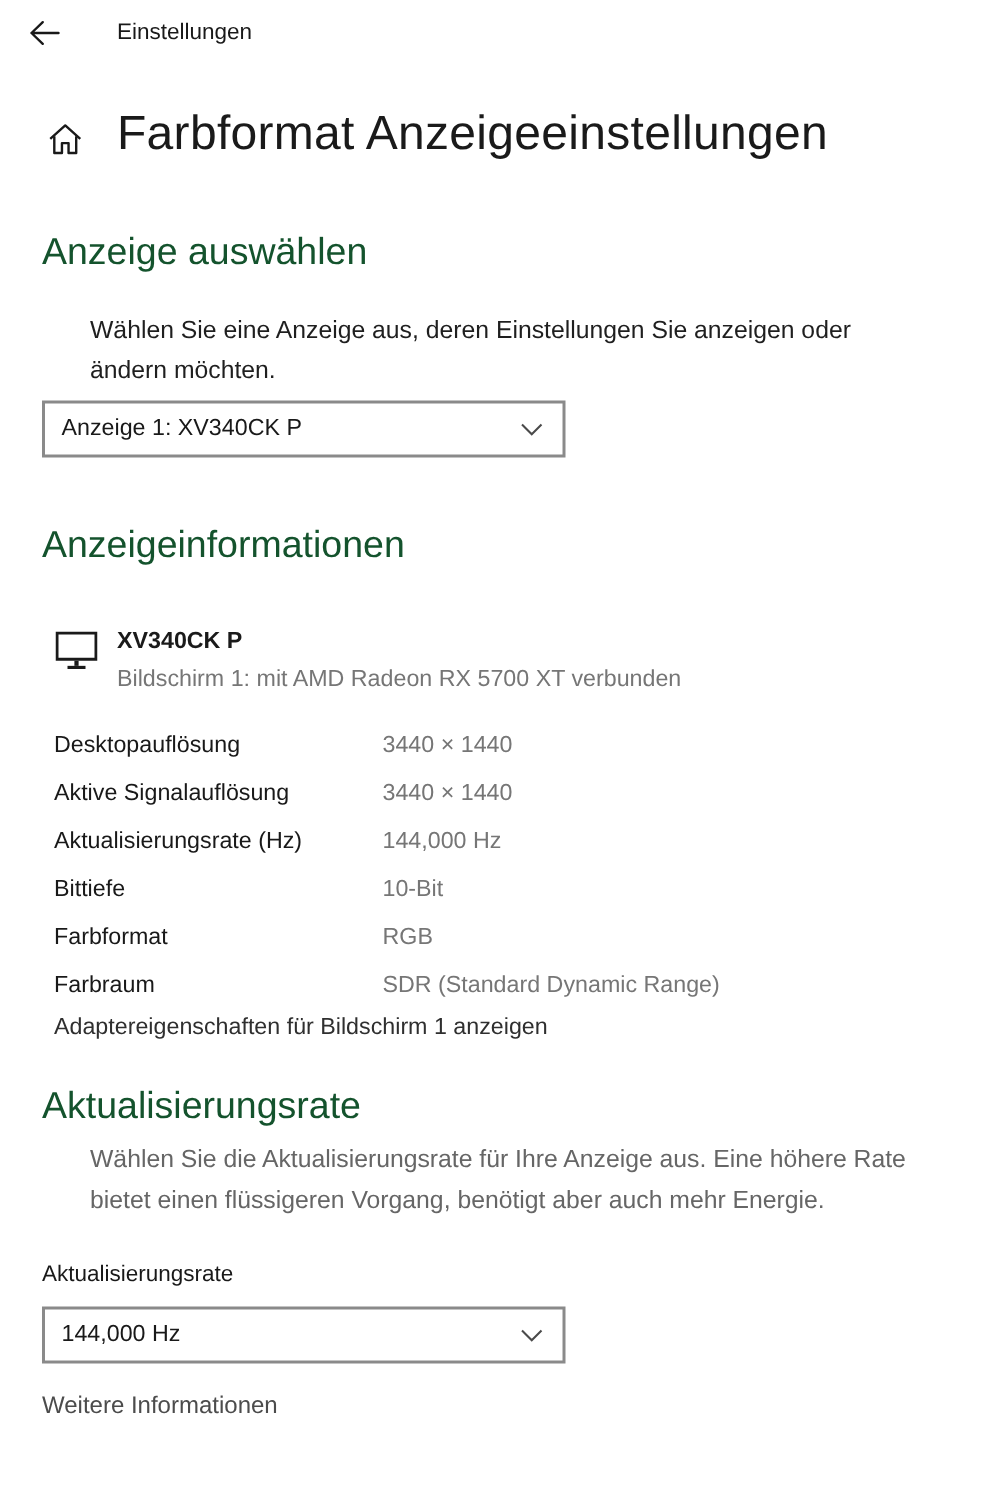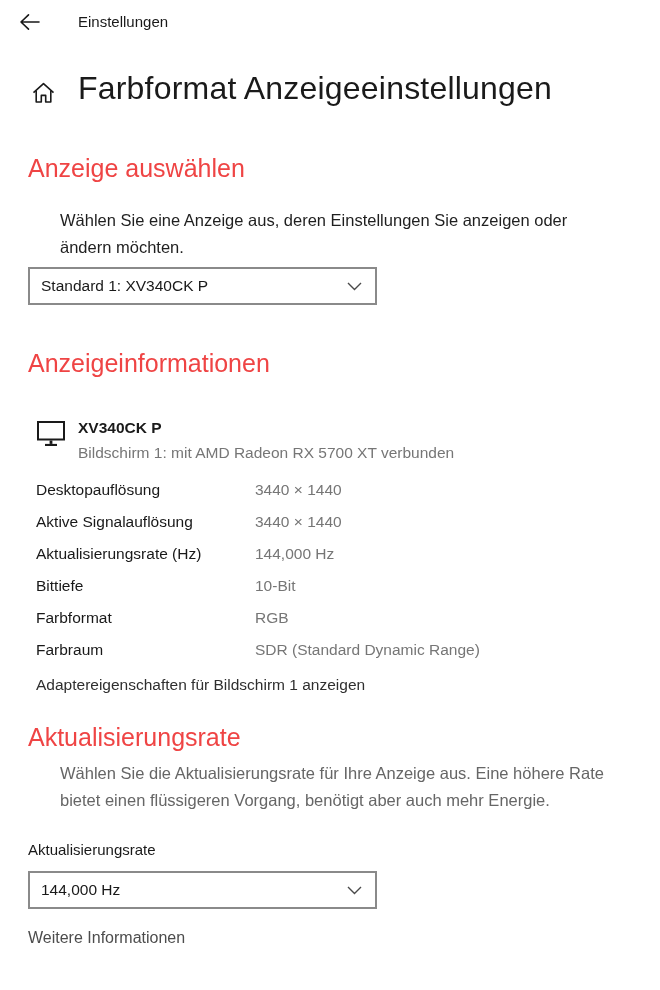--- a/index.html
+++ b/index.html
@@ -17,21 +17,21 @@
 
   
   .back-button { left: 16px; top: 8px; width: 28px; height: 28px; display: flex; align-items: center; justify-content: center; cursor: pointer; }
   .app-title { left: 78px; top: 13px; font-size: 15px; color: #191919; }
 
   
   .home-icon { left: 31px; top: 81px; }
   .page-title { left: 78px; top: 70px; font-size: 32px; font-weight: 300; letter-spacing: 0.2px; color: #1a1a1a; white-space: nowrap; }
 
   
-  .section-heading { font-size: 25px; font-weight: 400; color: #ef4444; white-space: nowrap; }
+  .section-heading { font-size: 25px; font-weight: 400; color: #14532d; white-space: nowrap; }
   .h-choose { left: 28px; top: 154px; }
   .h-info   { left: 28px; top: 349px; }
   .h-rate   { left: 28px; top: 723px; }
 
   
   .para { font-size: 16.5px; line-height: 27px; margin-left: 32px; }
   .p-choose { left: 28px; top: 207px; width: 540px; color: #1f1f1f; }
   .p-rate   { left: 28px; top: 760px; width: 585px; color: #666666; }
 
   
@@ -47,21 +47,21 @@
   .dd-2 { left: 28px; top: 871px; }
   .dropdown-text { font-size: 15.5px; color: #191919; }
 
   
   .monitor-icon { left: 37px; top: 421px; }
   .device-name { left: 78px; top: 419px; font-size: 15.5px; font-weight: 700; color: #1a1a1a; }
   .device-sub  { left: 78px; top: 444px; font-size: 15.5px; color: #767676; }
 
   
   .info-table { left: 36px; top: 481px; width: 560px; }
-  .info-row { display: flex; height: 32px; }
+  .info-row { display: flex; height: 32px; align-items: center; }
   .info-label { width: 219px; font-size: 15.5px; color: #191919; }
   .info-value { font-size: 15.5px; color: #767676; }
 
   .adapter-link { left: 36px; top: 676px; font-size: 15.5px; color: #2f2f2f; cursor: pointer; }
 
   .rate-label { left: 28px; top: 841px; font-size: 15px; color: #191919; }
   .more-info-link { left: 28px; top: 929px; font-size: 16px; color: #4c4c4c; cursor: pointer; }
 
   svg { display: block; }
 </style>
@@ -82,21 +82,21 @@
       <path d="M2.5 11.6 L12.5 2.6 L22.5 11.6" fill="none" stroke="#1a1a1a" stroke-width="1.6" stroke-linejoin="round"></path>
       <path d="M5.2 9.8 V21 H10.3 V14.4 H14.7 V21 H19.8 V9.8" fill="none" stroke="#1a1a1a" stroke-width="1.6" stroke-linejoin="round"></path>
     </svg>
   </div>
   <div class="abs page-title">Farbformat Anzeigeeinstellungen</div>
 
   <div class="abs section-heading h-choose">Anzeige auswählen</div>
   <div class="abs para p-choose">Wählen Sie eine Anzeige aus, deren Einstellungen Sie anzeigen oder ändern möchten.</div>
 
   <div class="abs dropdown dd-1">
-    <span class="dropdown-text">Standard 1: XV340CK P</span>
+    <span class="dropdown-text">Anzeige 1: XV340CK P</span>
     <svg width="15" height="9" viewBox="0 0 15 9">
       <path d="M1 1 L7.5 7.5 L14 1" fill="none" stroke="#4a4a4a" stroke-width="1.4"></path>
     </svg>
   </div>
 
   <div class="abs section-heading h-info">Anzeigeinformationen</div>
 
   <div class="abs monitor-icon">
     <svg width="28" height="27" viewBox="0 0 28 27">
       <rect x="1" y="1" width="26" height="17.5" fill="none" stroke="#1a1a1a" stroke-width="2"></rect>

